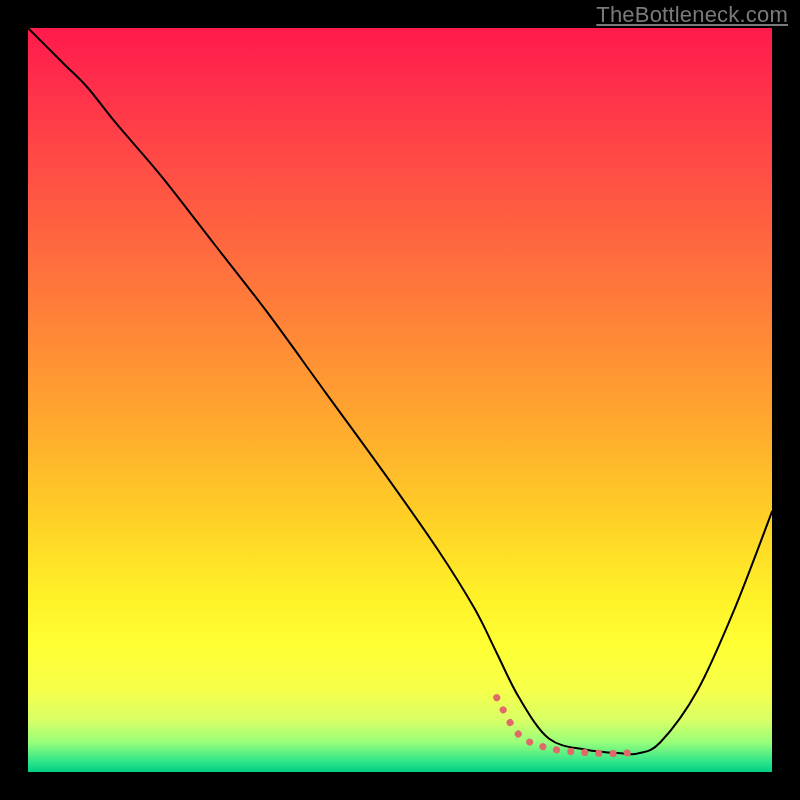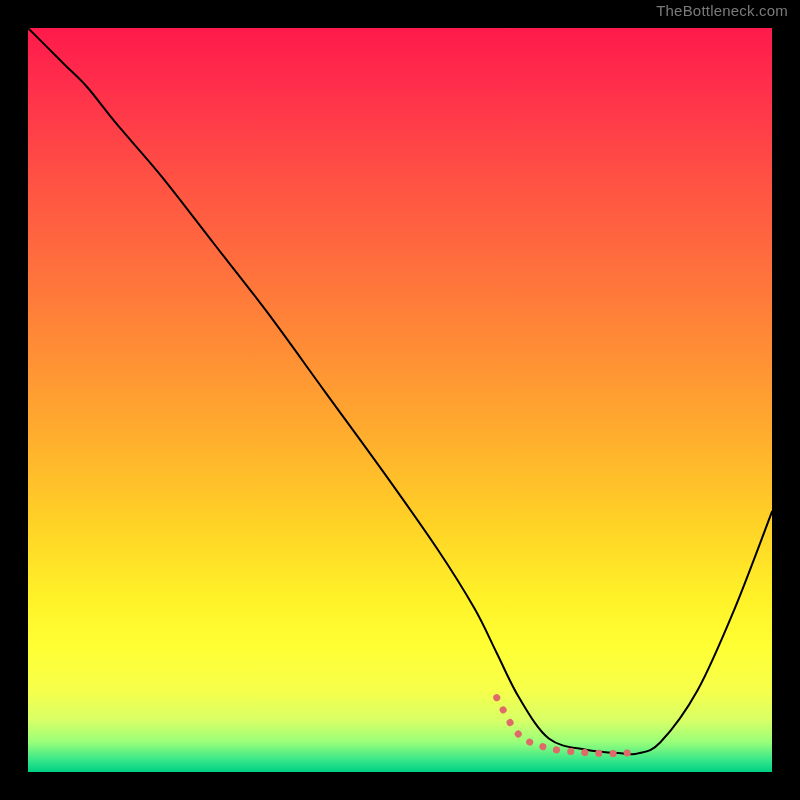--- a/index.html
+++ b/index.html
@@ -17,24 +17,25 @@
     left: 0;
     width: 800px;
     height: 800px;
     background: #000;
   }
   .watermark {
     position: absolute;
     top: 2px;
     right: 12px;
     color: #7a7a7a;
-    font-size: 15px;
+    font-size: 22px;
     font-weight: 500;
     letter-spacing: 0.2px;
     z-index: 20;
+    text-decoration: underline;
   }
   .plot-area {
     position: absolute;
     top: 28px;
     left: 28px;
     width: 744px;
     height: 744px;
     z-index: 5;
   }
   .plot-area svg {

